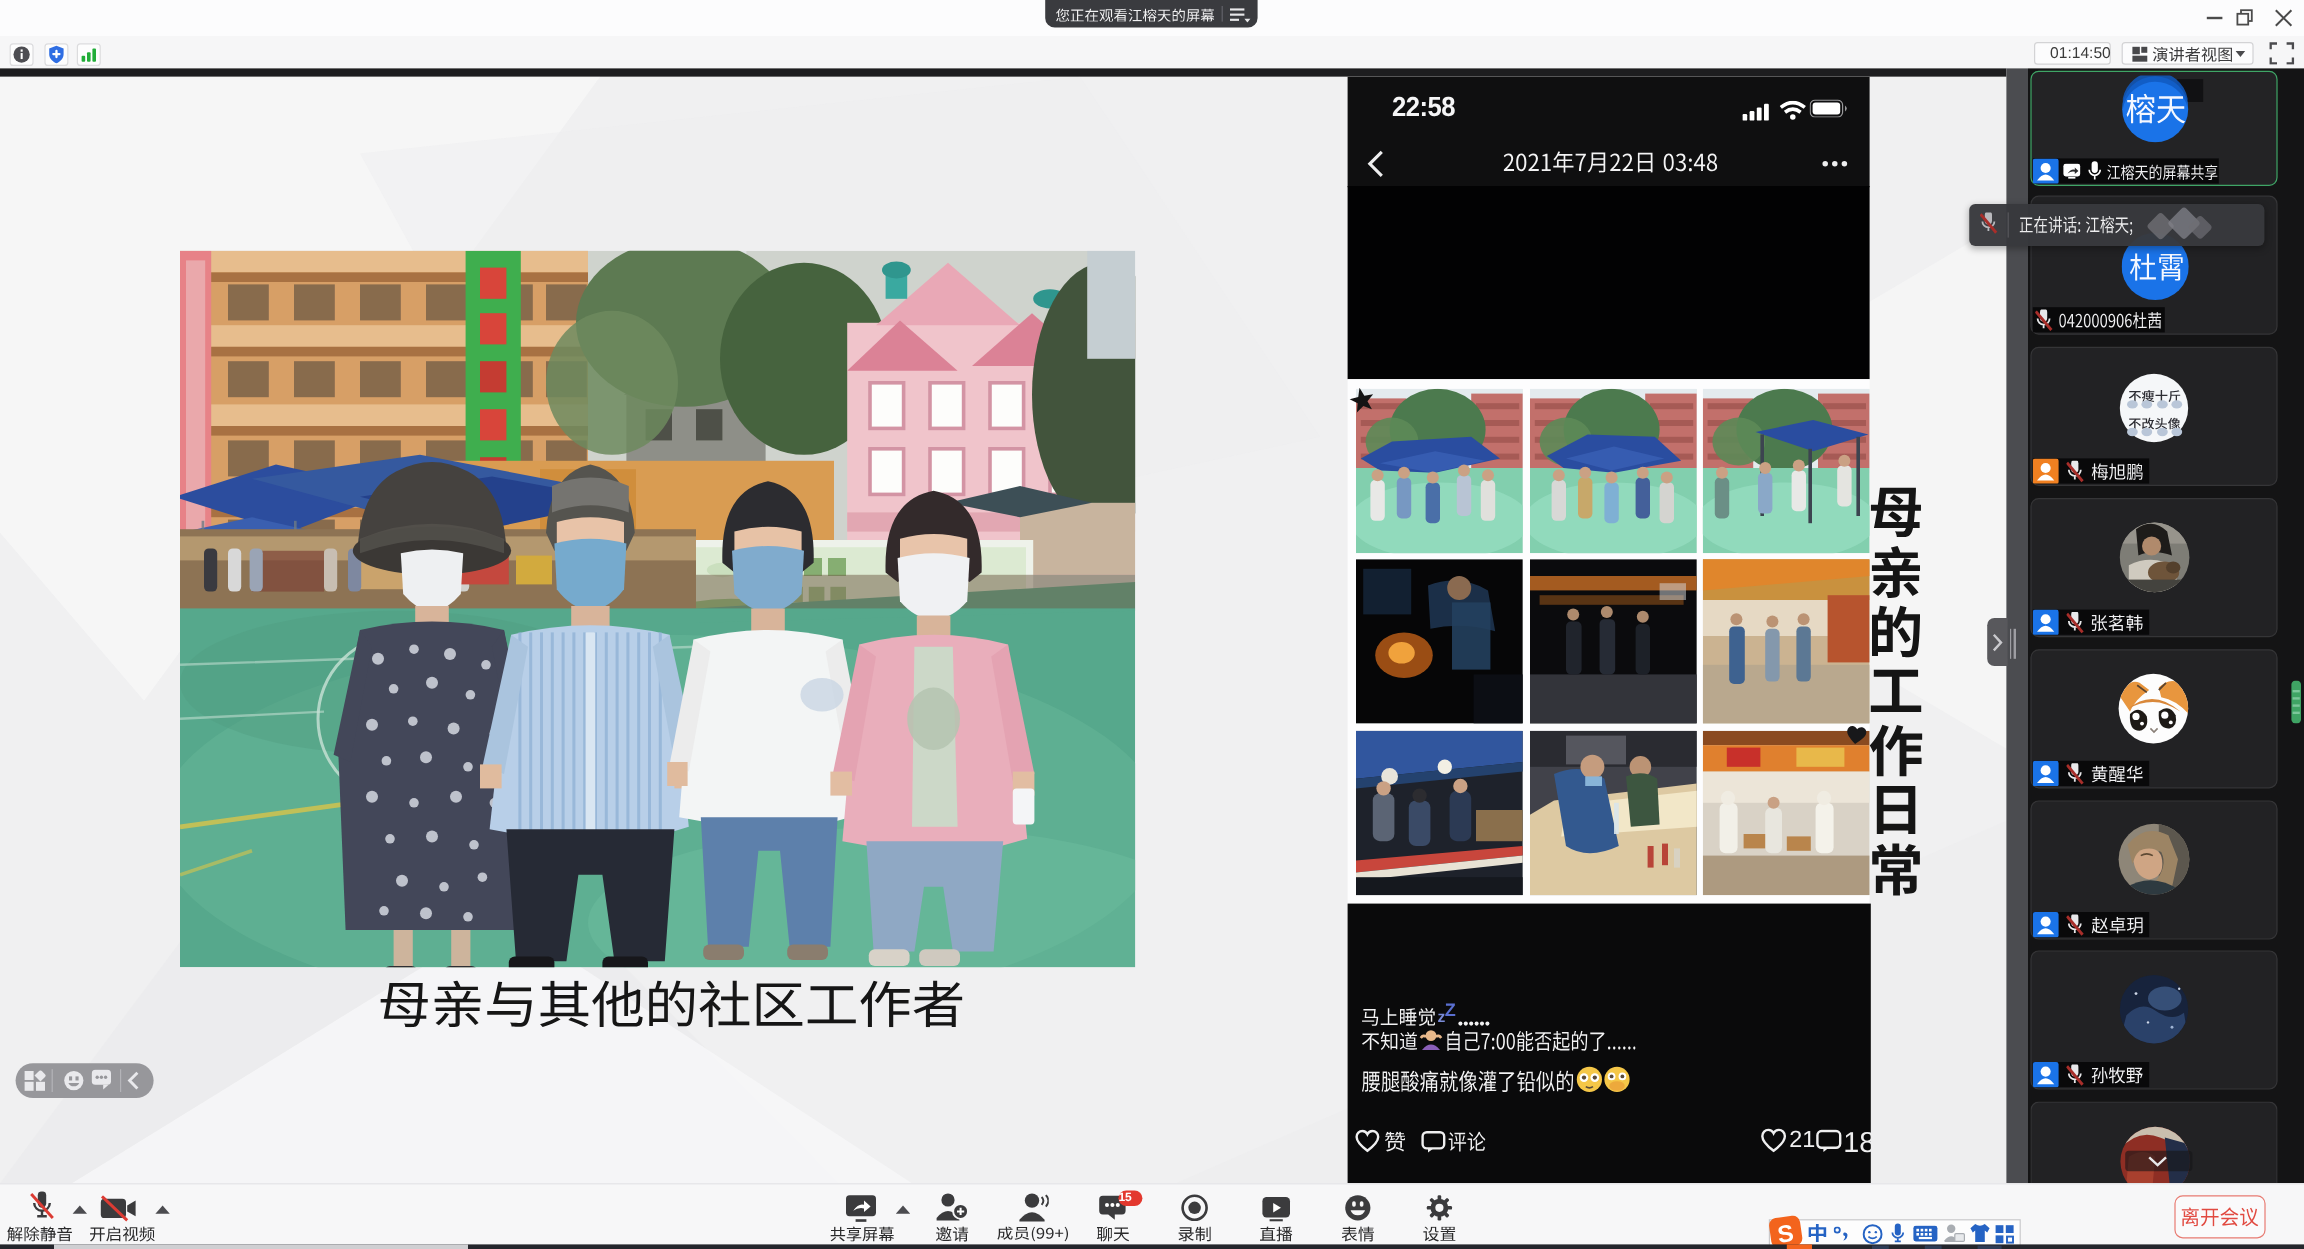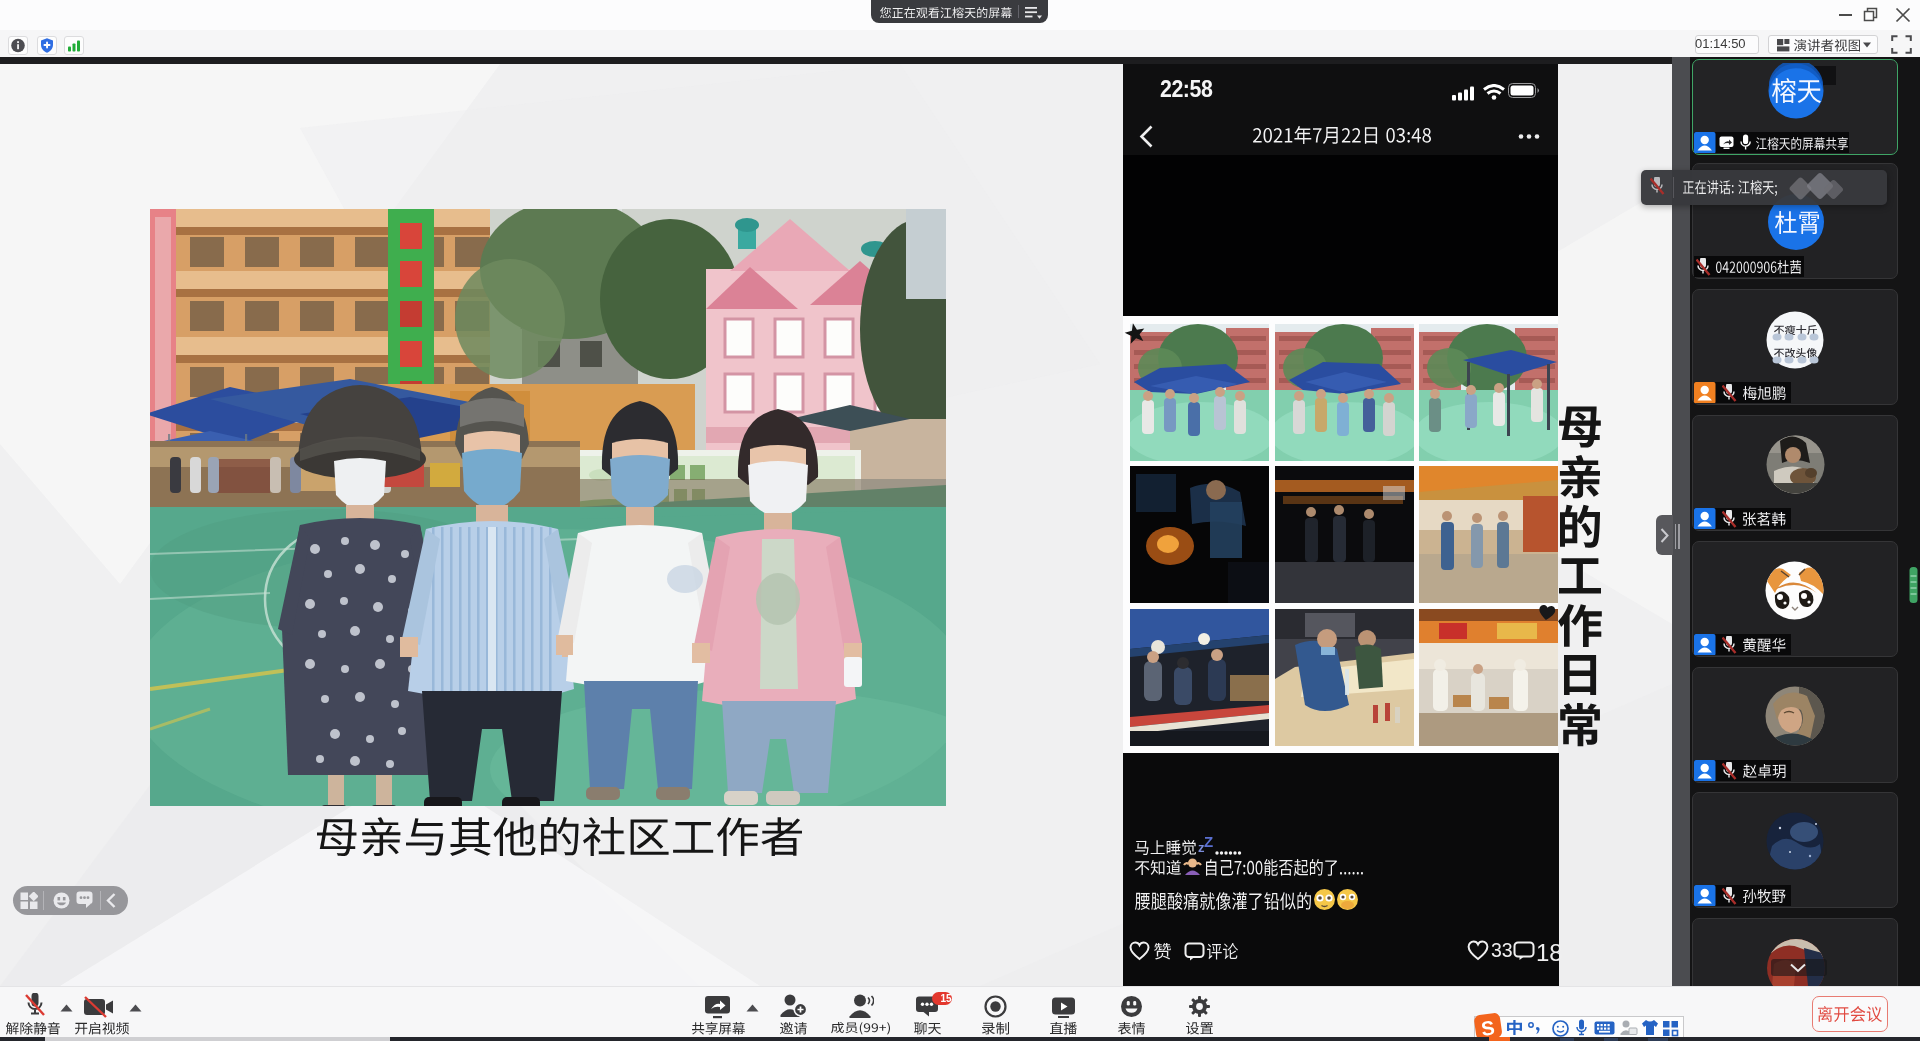--- a/index.html
+++ b/index.html
@@ -40,21 +40,21 @@
     <rect x="7.1" y="4.5" width="1.9" height="7" fill="#fff" rx="0.9"></rect>
     <rect x="4.5" y="7.1" width="7" height="1.9" fill="#fff" rx="0.9"></rect>
   </svg>
 <div class="abs" style="left:64px;top:36px;width:20px;height:19px;background:#fdfdfd;border:1px solid #dcdcde;border-radius:3px"></div>
 <svg class="abs" style="left:66px;top:38px" width="16" height="15" viewBox="0 0 16 15">
     <rect x="2" y="8.5" width="3" height="5" fill="#21ad38" rx="0.8"></rect>
     <rect x="6.5" y="5.5" width="3" height="8" fill="#21ad38" rx="0.8"></rect>
     <rect x="11" y="2.5" width="3" height="11" fill="#21ad38" rx="0.8"></rect>
   </svg>
 <div class="abs" style="left:1695px;top:35px;width:64px;height:19px;background:#fcfcfd;border:1px solid #d3d3d5;border-radius:3px"></div>
-<div class="abs" style="left:1695px;top:35px;width:64px;height:19px;line-height:18px;text-align:left;font-size:13px;color:#3a3a3a">01:14:50</div>
+<div class="abs" style="left:1695px;top:35px;width:64px;height:19px;line-height:18px;text-align:right;font-size:13px;color:#3a3a3a">01:14:50</div>
 <div class="abs" style="left:1768px;top:35px;width:110px;height:19px;background:#fcfcfd;border:1px solid #d3d3d5;border-radius:3px"></div>
 <svg class="abs" style="left:1776px;top:38px" width="16" height="14" viewBox="0 0 16 14">
     <rect x="1" y="1" width="6.2" height="6.2" fill="#48484b"></rect>
     <rect x="8.4" y="1" width="5" height="5" fill="#48484b"></rect>
     <rect x="1" y="8.4" width="12.4" height="5" fill="#48484b"></rect>
   </svg>
 <svg style="position:absolute;left:1794px;top:39px" width="66.0" height="12.5" viewBox="0.50 -11.83 68.33 12.96" preserveAspectRatio="none">
     <path d="M9.4 -0.9C10.4 -0.3 11.8 0.5 12.4 1L13.2 0.4C12.5 -0.2 11.2 -0.9 10.2 -1.4ZM6.8 -1.3C6 -0.7 4.8 -0.1 3.6 0.3C3.9 0.4 4.3 0.8 4.4 1.1C5.5 0.6 6.9 -0.2 7.8 -0.9ZM1.3 -10.8C2.1 -10.4 3 -9.9 3.5 -9.5L4.1 -10.3C3.6 -10.7 2.7 -11.2 1.9 -11.6ZM0.5 -7C1.2 -6.7 2.2 -6.1 2.7 -5.8L3.2 -6.7C2.8 -7 1.8 -7.5 1.1 -7.8ZM0.9 0.1 1.8 0.8C2.5 -0.5 3.3 -2.2 3.9 -3.7L3 -4.3C2.4 -2.8 1.5 -1 0.9 0.1ZM7.5 -11.6C7.7 -11.3 7.9 -10.8 8.1 -10.4H4.3V-8.1H5.3V-9.5H12V-8.1H13V-10.4H9.2C9.1 -10.9 8.8 -11.4 8.5 -11.8ZM5.7 -3.6H8.1V-2.4H5.7ZM9.1 -3.6H11.5V-2.4H9.1ZM5.7 -5.5H8.1V-4.4H5.7ZM9.1 -5.5H11.5V-4.4H9.1ZM5.3 -8.3V-7.4H8.1V-6.4H4.8V-1.6H12.5V-6.4H9.1V-7.4H11.9V-8.3ZM15.5 -10.9C16.2 -10.2 17.1 -9.3 17.5 -8.7L18.3 -9.4C17.9 -10 16.9 -10.9 16.2 -11.6ZM14.6 -7.4V-6.3H16.5V-1.5C16.5 -0.8 16.1 -0.4 15.8 -0.2C16 0 16.3 0.5 16.4 0.7C16.6 0.5 17 0.2 19.3 -1.6C19.1 -1.8 19 -2.2 18.9 -2.5L17.5 -1.5V-7.4ZM24.4 -8V-4.7H21.9L21.9 -5.4V-8ZM20.9 -11.7V-9H19V-8H20.9V-5.4L20.9 -4.7H18.7V-3.7H20.8C20.7 -2.1 20.2 -0.6 18.8 0.5C19.1 0.6 19.5 0.9 19.7 1.1C21.2 -0.1 21.7 -1.8 21.9 -3.7H24.4V1.1H25.5V-3.7H27.4V-4.7H25.5V-8H27.2V-9H25.5V-11.8H24.4V-9H21.9V-11.7ZM39.7 -11.3C39.2 -10.6 38.7 -10 38.1 -9.4V-10H34.6V-11.8H33.6V-10H30V-9.1H33.6V-7.3H28.8V-6.3H34.2C32.5 -5.2 30.5 -4.2 28.4 -3.5C28.7 -3.3 29 -2.9 29.1 -2.6C30 -3 30.9 -3.3 31.7 -3.8V1.1H32.7V0.7H38.4V1.1H39.5V-4.8H33.7C34.5 -5.3 35.2 -5.8 36 -6.3H41.2V-7.3H37.2C38.5 -8.3 39.6 -9.5 40.6 -10.8ZM34.6 -7.3V-9.1H37.8C37.1 -8.4 36.4 -7.8 35.6 -7.3ZM32.7 -1.7H38.4V-0.3H32.7ZM32.7 -2.6V-3.9H38.4V-2.6ZM48.3 -11.1V-3.6H49.3V-10.2H53.6V-3.6H54.7V-11.1ZM44.2 -11.3C44.7 -10.7 45.2 -9.9 45.5 -9.4L46.3 -10C46.1 -10.5 45.5 -11.2 45 -11.7ZM50.9 -9.1V-6.4C50.9 -4.2 50.5 -1.5 47 0.4C47.2 0.5 47.5 0.9 47.6 1.1C49.7 0 50.8 -1.5 51.4 -3V-0.3C51.4 0.7 51.8 0.9 52.7 0.9H54C55.2 0.9 55.4 0.3 55.5 -1.9C55.2 -1.9 54.9 -2.1 54.6 -2.3C54.6 -0.3 54.5 0.1 54 0.1H52.9C52.5 0.1 52.4 0 52.4 -0.4V-3.9H51.7C51.9 -4.7 51.9 -5.6 51.9 -6.3V-9.1ZM42.9 -9.4V-8.4H46.3C45.5 -6.6 44 -4.9 42.5 -3.9C42.7 -3.7 43 -3.2 43 -2.9C43.6 -3.3 44.1 -3.8 44.7 -4.3V1.1H45.7V-4.9C46.1 -4.3 46.7 -3.5 47 -3.1L47.7 -3.9C47.4 -4.2 46.5 -5.3 45.9 -5.9C46.6 -6.9 47.2 -7.9 47.6 -9L47 -9.4L46.8 -9.4ZM61.3 -3.9C62.4 -3.7 63.8 -3.2 64.6 -2.8L65 -3.5C64.2 -3.9 62.8 -4.3 61.7 -4.6ZM59.9 -2.1C61.8 -1.9 64.2 -1.3 65.5 -0.9L66 -1.6C64.7 -2.1 62.2 -2.6 60.3 -2.8ZM57.2 -11.1V1.1H58.2V0.5H67.8V1.1H68.8V-11.1ZM58.2 -0.4V-10.2H67.8V-0.4ZM61.8 -9.9C61.1 -8.8 59.9 -7.7 58.7 -7C58.9 -6.8 59.3 -6.5 59.4 -6.3C59.9 -6.6 60.3 -6.9 60.7 -7.3C61.1 -6.9 61.7 -6.5 62.2 -6.1C61 -5.5 59.7 -5.1 58.4 -4.8C58.6 -4.6 58.8 -4.2 58.9 -4C60.3 -4.3 61.8 -4.8 63.1 -5.5C64.3 -4.9 65.6 -4.4 66.9 -4.1C67.1 -4.4 67.3 -4.8 67.5 -4.9C66.3 -5.2 65.1 -5.5 64 -6C65 -6.7 65.9 -7.5 66.5 -8.5L65.9 -8.8L65.7 -8.8H62.1C62.3 -9.1 62.5 -9.3 62.7 -9.6ZM61.3 -7.9 61.4 -8H65C64.5 -7.4 63.8 -6.9 63.1 -6.5C62.4 -6.9 61.8 -7.4 61.3 -7.9Z" fill="#3c3c3e"></path>
   </svg>
 <svg class="abs" style="left:1862px;top:42px" width="10" height="6" viewBox="0 0 10 6">
@@ -577,21 +577,21 @@
 <svg class="abs" style="left:1184px;top:942px" width="21" height="19" viewBox="0 0 21 19">
     <rect x="1.5" y="1.5" width="18" height="13.5" rx="3.5" fill="none" stroke="#efeff0" stroke-width="2"></rect>
     <path d="M6 15 L6 18.5 L10.5 15 Z" fill="#efeff0"></path>
   </svg>
 <svg style="position:absolute;left:1207px;top:943px" width="31.0" height="16.5" viewBox="0.79 -15.56 35.74 17.02" preserveAspectRatio="none">
     <path d="M15.3 -12.3C15 -10.9 14.5 -8.8 14 -7.6L15.1 -7.3C15.6 -8.4 16.2 -10.4 16.6 -11.9ZM7.2 -11.9C7.7 -10.5 8.2 -8.6 8.3 -7.3L9.6 -7.7C9.4 -8.9 9 -10.8 8.4 -12.3ZM1.8 -14.1C2.8 -13.2 4 -12 4.6 -11.2L5.5 -12.2C4.9 -12.9 3.7 -14.1 2.7 -14.9ZM6.6 -14.6V-13.3H11.1V-6.4H6.1V-5.1H11.1V1.5H12.5V-5.1H17.8V-6.4H12.5V-13.3H16.9V-14.6ZM0.8 -9.7V-8.4H3.4V-1.6C3.4 -0.8 2.8 -0.3 2.5 -0.1C2.7 0.2 3 0.8 3.2 1.1C3.4 0.7 3.9 0.4 7 -2C6.8 -2.3 6.6 -2.8 6.5 -3.2L4.7 -1.8V-9.7L3.4 -9.7ZM20.5 -14.2C21.6 -13.3 23 -12 23.7 -11.1L24.6 -12.2C23.9 -13 22.5 -14.2 21.3 -15.1ZM30 -15.6C29.1 -13.3 27.2 -10.6 24.3 -8.7C24.6 -8.5 25 -8 25.2 -7.7C27.6 -9.3 29.3 -11.3 30.5 -13.4C31.8 -11.2 33.8 -9.1 35.6 -7.8C35.8 -8.2 36.2 -8.7 36.5 -8.9C34.6 -10.1 32.4 -12.4 31.1 -14.6L31.5 -15.3ZM33.4 -7.9C32.1 -6.9 30 -5.8 28.4 -5V-8.7H27V-1.1C27 0.5 27.5 1 29.5 1C30 1 32.9 1 33.4 1C35.1 1 35.6 0.3 35.8 -2.3C35.4 -2.4 34.8 -2.6 34.5 -2.8C34.4 -0.7 34.2 -0.3 33.3 -0.3C32.6 -0.3 30.1 -0.3 29.6 -0.3C28.6 -0.3 28.4 -0.4 28.4 -1.1V-3.6C30.2 -4.4 32.6 -5.6 34.3 -6.7ZM22 1.1V1.1C22.2 0.7 22.8 0.3 25.8 -2.1C25.6 -2.4 25.4 -2.9 25.3 -3.3L23.5 -1.9V-9.7H19.2V-8.4H22.1V-1.7C22.1 -0.8 21.5 -0.2 21.2 0.1C21.5 0.3 21.8 0.8 22 1.1Z" fill="#efeff0"></path>
   </svg>
 <svg class="abs" style="left:1467px;top:940px" width="22" height="21" viewBox="0 0 22 21">
     <path d="M11 19 C4.2 13.8 1.6 10 1.6 6.8 C1.6 3.8 4 1.6 6.6 1.6 C8.6 1.6 10.3 2.9 11 4.4 C11.7 2.9 13.4 1.6 15.4 1.6 C18 1.6 20.4 3.8 20.4 6.8 C20.4 10 17.8 13.8 11 19 Z" fill="none" stroke="#efeff0" stroke-width="2"></path>
   </svg>
-<div class="abs" style="left:1491px;top:939px;font-size:19.5px;color:#efeff0">33</div>
+<div class="abs" style="left:1491px;top:939px;font-size:19.5px;color:#efeff0">21</div>
 <svg class="abs" style="left:1513px;top:941px" width="22" height="20" viewBox="0 0 22 20">
     <rect x="1.5" y="1.5" width="19" height="14" rx="3.5" fill="none" stroke="#efeff0" stroke-width="2"></rect>
     <path d="M6.5 15.5 L6.5 19 L11 15.5 Z" fill="#efeff0"></path>
   </svg>
 <div class="abs" style="left:1536px;top:939px;font-size:24px;color:#efeff0">18</div>
 <svg class="abs" style="left:1556px;top:404px" width="48" height="346" viewBox="0 0 48 346">
     <path transform="translate(0.9 39.5)" d="M18 -28.2C20.7 -26.8 24 -24.6 25.7 -22.9H13.7L14.9 -32.1H33.9L33.5 -22.9H26.1L29.3 -26.4C27.5 -28 24 -30.2 21.3 -31.6ZM9.7 -37C9.2 -32.7 8.7 -27.7 8 -22.9H2.2V-17.8H7.3C6.4 -12.4 5.6 -7.4 4.7 -3.4H31.4C31.1 -2.5 30.9 -1.9 30.5 -1.5C30 -0.8 29.4 -0.6 28.5 -0.6C27.2 -0.6 25 -0.6 22.3 -0.8C23 0.5 23.7 2.6 23.8 4C26.4 4.1 29.3 4.2 31.1 3.9C33.1 3.6 34.3 3 35.6 1.1C36.3 0.2 36.8 -1.1 37.3 -3.4H42.8V-8.4H38C38.4 -10.9 38.6 -14 38.9 -17.8H43.9V-22.9H39.1L39.7 -34.2C39.7 -34.9 39.7 -37 39.7 -37ZM16.5 -14.2C19.2 -12.6 22.5 -10.2 24.2 -8.4H11.5L13 -17.8H33.3C33 -13.9 32.7 -10.8 32.4 -8.4H24.9L28.3 -11.6C26.5 -13.5 22.9 -15.9 20 -17.4Z" fill="#151515"></path>
     <path transform="translate(1.0 90.2)" d="M10.9 -9C9.3 -5.9 6.4 -2.8 3.4 -0.8C4.7 -0 7 1.5 8.1 2.5C10.9 0.1 14.3 -3.7 16.4 -7.4ZM29.1 -6.7C31.9 -4 35.3 0 36.8 2.5L41.8 -0.5C40.1 -3 36.5 -6.8 33.7 -9.4ZM18.8 -38C19.4 -36.7 19.9 -35.2 20.3 -33.8H5.4V-29.2H15.4L10.9 -28.1C11.6 -26.6 12.5 -24.7 13 -23.1H2.9V-18.4H20.4V-14.9H4.2V-10H20.4V-1.6C20.4 -1 20.2 -0.8 19.6 -0.8C18.9 -0.8 16.4 -0.8 14.4 -0.9C15.1 0.6 15.9 2.6 16.2 4.1C19.5 4.1 21.9 4.1 23.7 3.3C25.6 2.5 26.1 1.2 26.1 -1.4V-10H42.3V-14.9H26.1V-18.4H43V-23.1H33.2L35.4 -28L29.8 -29C29.3 -27.3 28.4 -25 27.6 -23.1H18.8C18.2 -24.9 17.1 -27.3 16 -29.2H41.2V-33.8H26.5C26 -35.5 25.2 -37.6 24.3 -39.2Z" fill="#151515"></path>
     <path transform="translate(0.6 139.9)" d="M24.7 -18.7C26.9 -15.3 29.8 -10.8 31.1 -8L35.7 -10.8C34.3 -13.5 31.2 -17.9 29 -21.1ZM26.9 -39.1C25.6 -33.6 23.4 -28 20.7 -24.1V-31.6H13.6C14.4 -33.5 15.2 -35.9 15.9 -38.2L9.9 -39.1C9.8 -36.9 9.2 -33.9 8.6 -31.6H3.4V2.8H8.4V-0.6H20.7V-22.3C21.9 -21.5 23.5 -20.3 24.3 -19.6C25.7 -21.6 27.1 -24.1 28.3 -26.9H38.2C37.8 -10.6 37.2 -3.7 35.7 -2.2C35.2 -1.6 34.7 -1.4 33.8 -1.4C32.6 -1.4 29.8 -1.4 26.9 -1.7C27.8 -0.2 28.6 2.2 28.7 3.7C31.4 3.8 34.2 3.8 35.9 3.6C37.8 3.3 39.1 2.8 40.3 1C42.3 -1.4 42.8 -8.8 43.4 -29.5C43.4 -30.1 43.4 -32 43.4 -32H30.4C31.1 -33.9 31.7 -35.9 32.2 -37.8ZM8.4 -26.8H15.7V-19.3H8.4ZM8.4 -5.5V-14.5H15.7V-5.5Z" fill="#151515"></path>
     <path transform="translate(0.9 188.5)" d="M2.1 -4.6V0.9H44.1V-4.6H26V-28.5H41.5V-34.3H4.6V-28.5H19.7V-4.6Z" fill="#151515"></path>
@@ -936,21 +936,21 @@
 <svg style="position:absolute;left:830.5px;top:1022px" width="59.0" height="12.5" viewBox="0.50 -11.75 58.98 14.49" preserveAspectRatio="none">
     <path d="M7.6 -11.7C7.6 -10.9 7.6 -10.2 7.7 -9.4H1.8V-5.4C1.8 -3.6 1.7 -1.2 0.5 0.5C0.8 0.6 1.2 1 1.4 1.2C2.7 -0.6 2.9 -3.5 2.9 -5.4V-5.5H5.4C5.4 -3.1 5.3 -2.2 5.1 -2C5 -1.9 4.9 -1.9 4.7 -1.9C4.5 -1.9 3.9 -1.9 3.2 -1.9C3.4 -1.7 3.5 -1.2 3.5 -1C4.2 -0.9 4.8 -0.9 5.2 -0.9C5.6 -1 5.8 -1.1 6 -1.3C6.3 -1.7 6.4 -2.9 6.5 -6.1C6.5 -6.2 6.5 -6.5 6.5 -6.5H2.9V-8.4H7.8C7.9 -6.1 8.3 -4 8.8 -2.4C7.9 -1.3 6.8 -0.5 5.5 0.2C5.8 0.4 6.1 0.8 6.3 1.1C7.4 0.4 8.4 -0.4 9.2 -1.3C9.9 0.2 10.7 1 11.8 1C12.9 1 13.2 0.3 13.4 -2.1C13.1 -2.2 12.8 -2.4 12.5 -2.6C12.4 -0.8 12.3 -0.1 11.9 -0.1C11.1 -0.1 10.5 -0.9 10 -2.2C11 -3.6 11.9 -5.2 12.5 -7L11.4 -7.3C11 -5.9 10.4 -4.6 9.6 -3.5C9.2 -4.8 9 -6.5 8.8 -8.4H13.3V-9.4H8.8C8.7 -10.2 8.7 -10.9 8.7 -11.7ZM9.4 -11.1C10.3 -10.6 11.4 -9.9 11.9 -9.4L12.6 -10.1C12 -10.6 10.9 -11.3 10 -11.7ZM17.8 -10.2H24.3V-8.6H17.8ZM16.7 -11.1V-7.7H25.4V-11.1ZM20.4 -4.6V-3.3C20.4 -2.2 20 -0.7 14.9 0.3C15.2 0.5 15.5 0.9 15.6 1.2C20.8 0 21.5 -1.8 21.5 -3.3V-4.6ZM21.4 -0.9C23.1 -0.3 25.4 0.6 26.6 1.2L27.1 0.3C25.9 -0.3 23.6 -1.1 21.9 -1.7ZM16.2 -6.5V-1.3H17.2V-5.5H24.9V-1.4H26V-6.5ZM31.3 2.7 32.1 2.4C30.9 0.4 30.4 -2 30.4 -4.4C30.4 -6.7 30.9 -9.1 32.1 -11.1L31.3 -11.5C30.1 -9.4 29.3 -7.1 29.3 -4.4C29.3 -1.6 30.1 0.7 31.3 2.7ZM36 0.2C37.9 0.2 39.7 -1.4 39.7 -5.6C39.7 -8.8 38.3 -10.4 36.3 -10.4C34.7 -10.4 33.3 -9.1 33.3 -7.1C33.3 -5 34.5 -3.9 36.2 -3.9C37 -3.9 37.9 -4.4 38.5 -5.1C38.4 -2 37.3 -0.9 36 -0.9C35.3 -0.9 34.7 -1.2 34.2 -1.7L33.5 -0.9C34.1 -0.3 34.9 0.2 36 0.2ZM38.5 -6.2C37.8 -5.2 37.1 -4.8 36.4 -4.8C35.2 -4.8 34.6 -5.7 34.6 -7.1C34.6 -8.5 35.3 -9.5 36.3 -9.5C37.6 -9.5 38.4 -8.3 38.5 -6.2ZM43.8 0.2C45.7 0.2 47.5 -1.4 47.5 -5.6C47.5 -8.8 46 -10.4 44.1 -10.4C42.5 -10.4 41.1 -9.1 41.1 -7.1C41.1 -5 42.2 -3.9 43.9 -3.9C44.8 -3.9 45.7 -4.4 46.3 -5.1C46.2 -2 45.1 -0.9 43.8 -0.9C43.1 -0.9 42.5 -1.2 42 -1.7L41.3 -0.9C41.9 -0.3 42.7 0.2 43.8 0.2ZM46.3 -6.2C45.6 -5.2 44.8 -4.8 44.2 -4.8C42.9 -4.8 42.3 -5.7 42.3 -7.1C42.3 -8.5 43.1 -9.5 44.1 -9.5C45.4 -9.5 46.2 -8.3 46.3 -6.2ZM51.6 -1.6H52.7V-4.7H55.5V-5.6H52.7V-8.7H51.6V-5.6H48.8V-4.7H51.6ZM57.4 2.7C58.7 0.7 59.5 -1.6 59.5 -4.4C59.5 -7.1 58.7 -9.4 57.4 -11.5L56.6 -11.1C57.8 -9.1 58.4 -6.7 58.4 -4.4C58.4 -2 57.8 0.4 56.6 2.4Z" fill="#2a2a2b"></path>
   </svg>
 <svg class="abs" style="left:914px;top:995px" width="26" height="24" viewBox="0 0 26 24">
     <path d="M2 4.5 Q2 1.5 5 1.5 L21 1.5 Q24 1.5 24 4.5 L24 14 Q24 17 21 17 L15 17 L15 21.5 L9.5 17 L5 17 Q2 17 2 14 Z" fill="#3b3b3d"></path>
     <circle cx="8.5" cy="9.2" r="1.7" fill="#fff"></circle>
     <circle cx="13" cy="9.2" r="1.7" fill="#fff"></circle>
     <circle cx="17.5" cy="9.2" r="1.7" fill="#fff"></circle>
   </svg>
 <div class="abs" style="left:932px;top:991.5px;width:19.5px;height:13.5px;background:#e3382e;border-radius:7px"></div>
-<div class="abs" style="left:932px;top:992px;width:19.5px;text-align:right;font-size:10px;font-weight:bold;color:#fff;line-height:13px">15</div>
+<div class="abs" style="left:932px;top:992px;width:19.5px;text-align:left;font-size:10px;font-weight:bold;color:#fff;line-height:13px">15</div>
 <svg style="position:absolute;left:913.5px;top:1022px" width="27.0" height="12.5" viewBox="0.45 -11.72 27.08 12.88" preserveAspectRatio="none">
     <path d="M8.1 -9.4V-5.3C8.1 -4.7 8.1 -4 8 -3.3L6.8 -3V-9.6C7.6 -10 8.6 -10.5 9.4 -11.1L8.6 -11.7C7.9 -11.2 6.7 -10.5 5.9 -10.1V-3.3C5.9 -2.7 5.7 -2.5 5.5 -2.4C5.6 -2.2 5.8 -1.9 5.9 -1.7C6 -1.8 6.3 -1.9 7.8 -2.4C7.4 -1.3 6.7 -0.3 5.4 0.5C5.6 0.7 5.9 1 6 1.2C8.7 -0.5 9 -3.2 9 -5.3V-9.4ZM9.8 -10.4V1.1H10.7V-9.5H12.2V-2.5C12.2 -2.4 12.1 -2.4 12 -2.3C11.8 -2.3 11.4 -2.3 10.8 -2.3C10.9 -2.1 11.1 -1.8 11.1 -1.5C11.9 -1.5 12.3 -1.5 12.6 -1.7C12.9 -1.8 13 -2.1 13 -2.5V-10.4ZM0.4 -1.9 0.6 -1 3.9 -1.5V1.1H4.8V-1.7L5.4 -1.8L5.3 -2.6L4.8 -2.6V-10.2H5.5V-11.2H0.6V-10.2H1.4V-2ZM2.2 -10.2H3.9V-8.2H2.2ZM2.2 -7.3H3.9V-5.3H2.2ZM2.2 -4.4H3.9V-2.4L2.2 -2.2ZM14.9 -6.4V-5.3H20.1C19.6 -3.3 18.2 -1.3 14.6 0.2C14.8 0.4 15.1 0.8 15.3 1.1C18.8 -0.4 20.4 -2.5 21 -4.5C22.1 -1.8 24 0.2 26.8 1.1C27 0.8 27.3 0.4 27.5 0.1C24.7 -0.7 22.8 -2.6 21.8 -5.3H27.1V-6.4H21.4C21.4 -6.9 21.5 -7.4 21.5 -8V-9.6H26.5V-10.7H15.4V-9.6H20.4V-8C20.4 -7.4 20.3 -6.9 20.3 -6.4Z" fill="#2a2a2b"></path>
   </svg>
 <svg class="abs" style="left:984px;top:995px" width="23" height="23" viewBox="0 0 23 23">
     <circle cx="11.5" cy="11.5" r="10" fill="none" stroke="#3b3b3d" stroke-width="2.2"></circle>
     <circle cx="11.5" cy="11.5" r="5.2" fill="#3b3b3d"></circle>
   </svg>
 <svg style="position:absolute;left:981.5px;top:1022px" width="27.0" height="12.5" viewBox="0.94 -11.70 26.05 12.85" preserveAspectRatio="none">
     <path d="M1.9 -4.4C2.8 -3.9 3.9 -3.1 4.4 -2.6L5.2 -3.3C4.6 -3.9 3.5 -4.6 2.6 -5.1ZM1.9 -11V-10H10.4L10.3 -8.7H2.3V-7.8H10.2L10.2 -6.5H0.9V-5.5H6.5V-3C4.4 -2.1 2.3 -1.3 1 -0.8L1.5 0.2C2.9 -0.4 4.7 -1.2 6.5 -2V-0C6.5 0.2 6.4 0.2 6.2 0.2C5.9 0.3 5.2 0.3 4.3 0.2C4.5 0.5 4.6 0.9 4.7 1.1C5.8 1.1 6.5 1.1 6.9 1C7.4 0.8 7.5 0.6 7.5 -0V-3.3C8.7 -1.5 10.5 -0.1 12.7 0.6C12.8 0.3 13.1 -0.1 13.3 -0.4C11.8 -0.8 10.5 -1.5 9.5 -2.5C10.3 -3 11.4 -3.8 12.2 -4.5L11.3 -5.2C10.7 -4.6 9.7 -3.7 8.8 -3.1C8.3 -3.7 7.9 -4.4 7.5 -5.1V-5.5H13.2V-6.5H11.3C11.4 -7.9 11.5 -9.6 11.5 -11L10.7 -11L10.5 -11ZM23.5 -10.5V-2.7H24.5V-10.5ZM26 -11.6V-0.3C26 -0.1 25.9 -0 25.7 -0C25.4 -0 24.6 -0 23.8 -0C23.9 0.3 24.1 0.8 24.2 1.1C25.2 1.1 26 1 26.4 0.9C26.8 0.7 27 0.4 27 -0.3V-11.6ZM16 -11.4C15.7 -10.1 15.2 -8.7 14.6 -7.7C14.8 -7.6 15.3 -7.4 15.5 -7.3C15.8 -7.7 16 -8.2 16.2 -8.8H18V-7.3H14.6V-6.3H18V-4.9H15.3V-0H16.2V-4H18V1.1H19.1V-4H21V-1.1C21 -0.9 21 -0.9 20.8 -0.9C20.7 -0.9 20.2 -0.9 19.6 -0.9C19.7 -0.6 19.9 -0.3 19.9 0C20.7 0 21.2 0 21.5 -0.2C21.9 -0.3 22 -0.6 22 -1.1V-4.9H19.1V-6.3H22.5V-7.3H19.1V-8.8H21.9V-9.7H19.1V-11.7H18V-9.7H16.6C16.7 -10.2 16.9 -10.7 17 -11.2Z" fill="#2a2a2b"></path>
   </svg>

